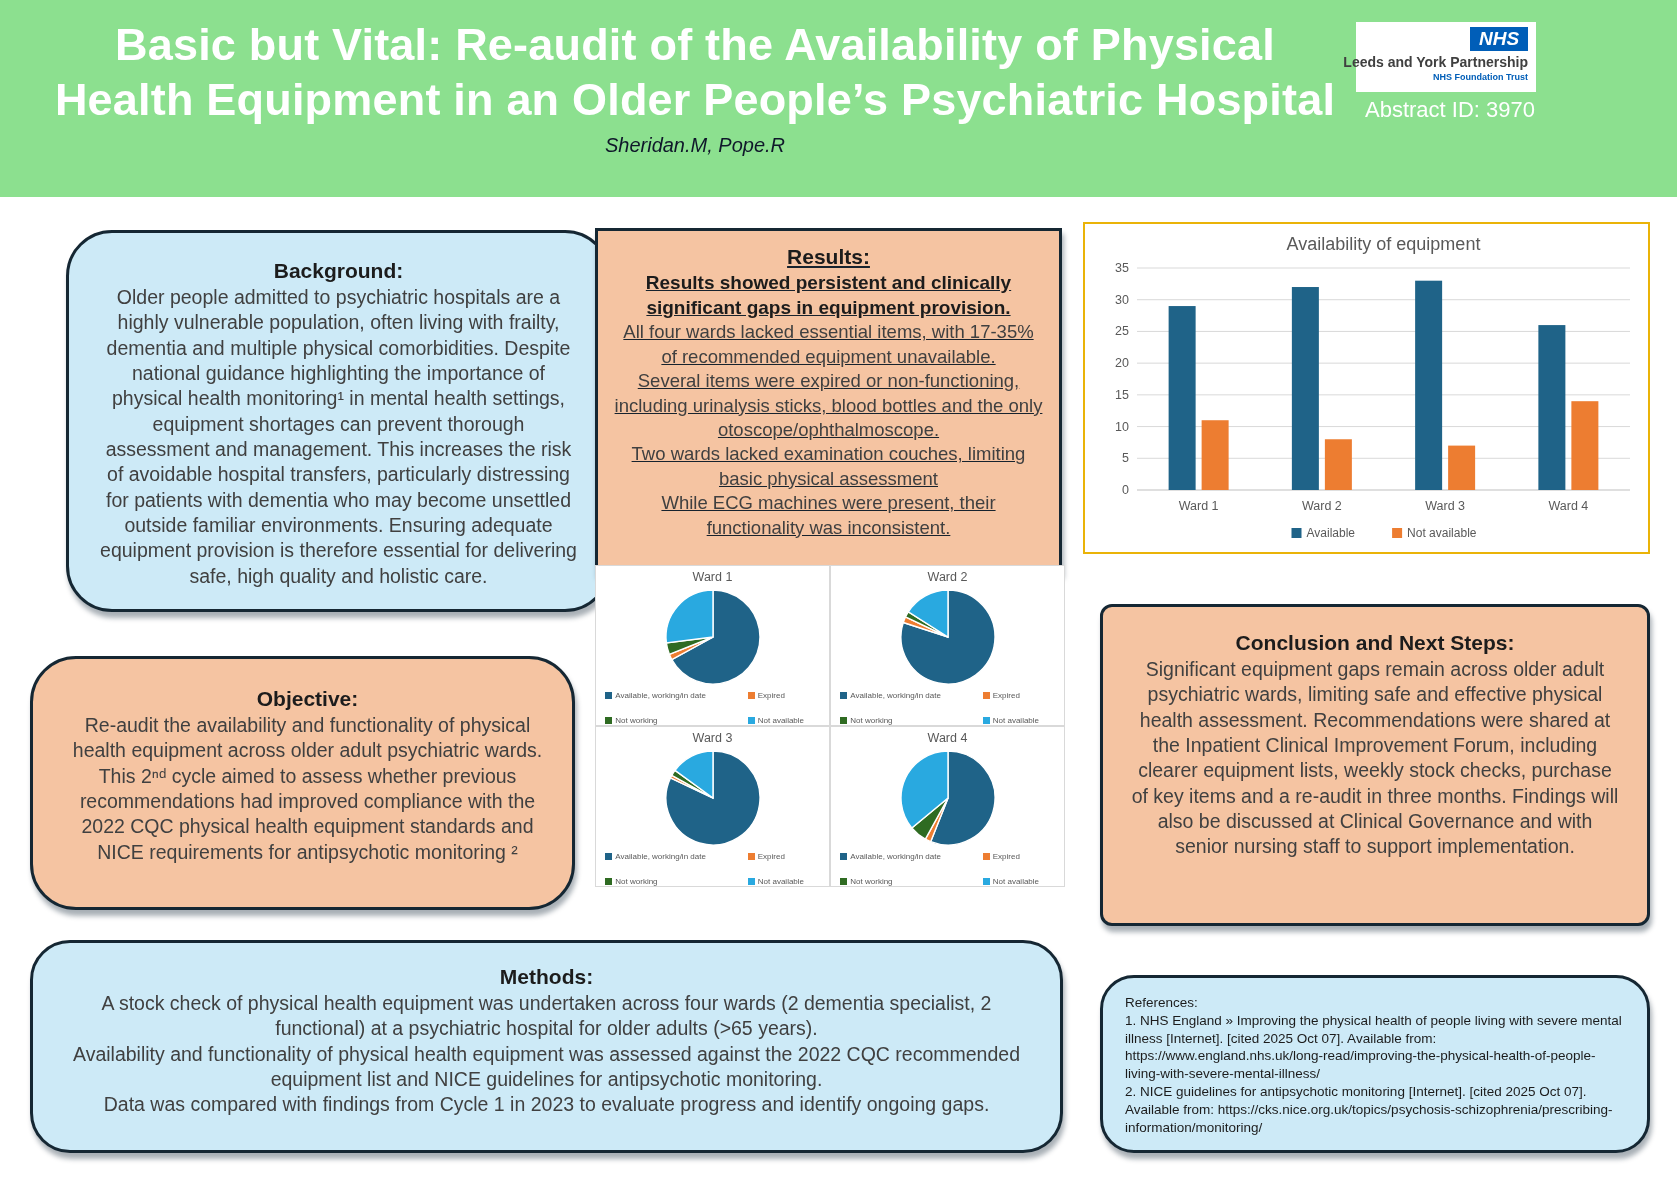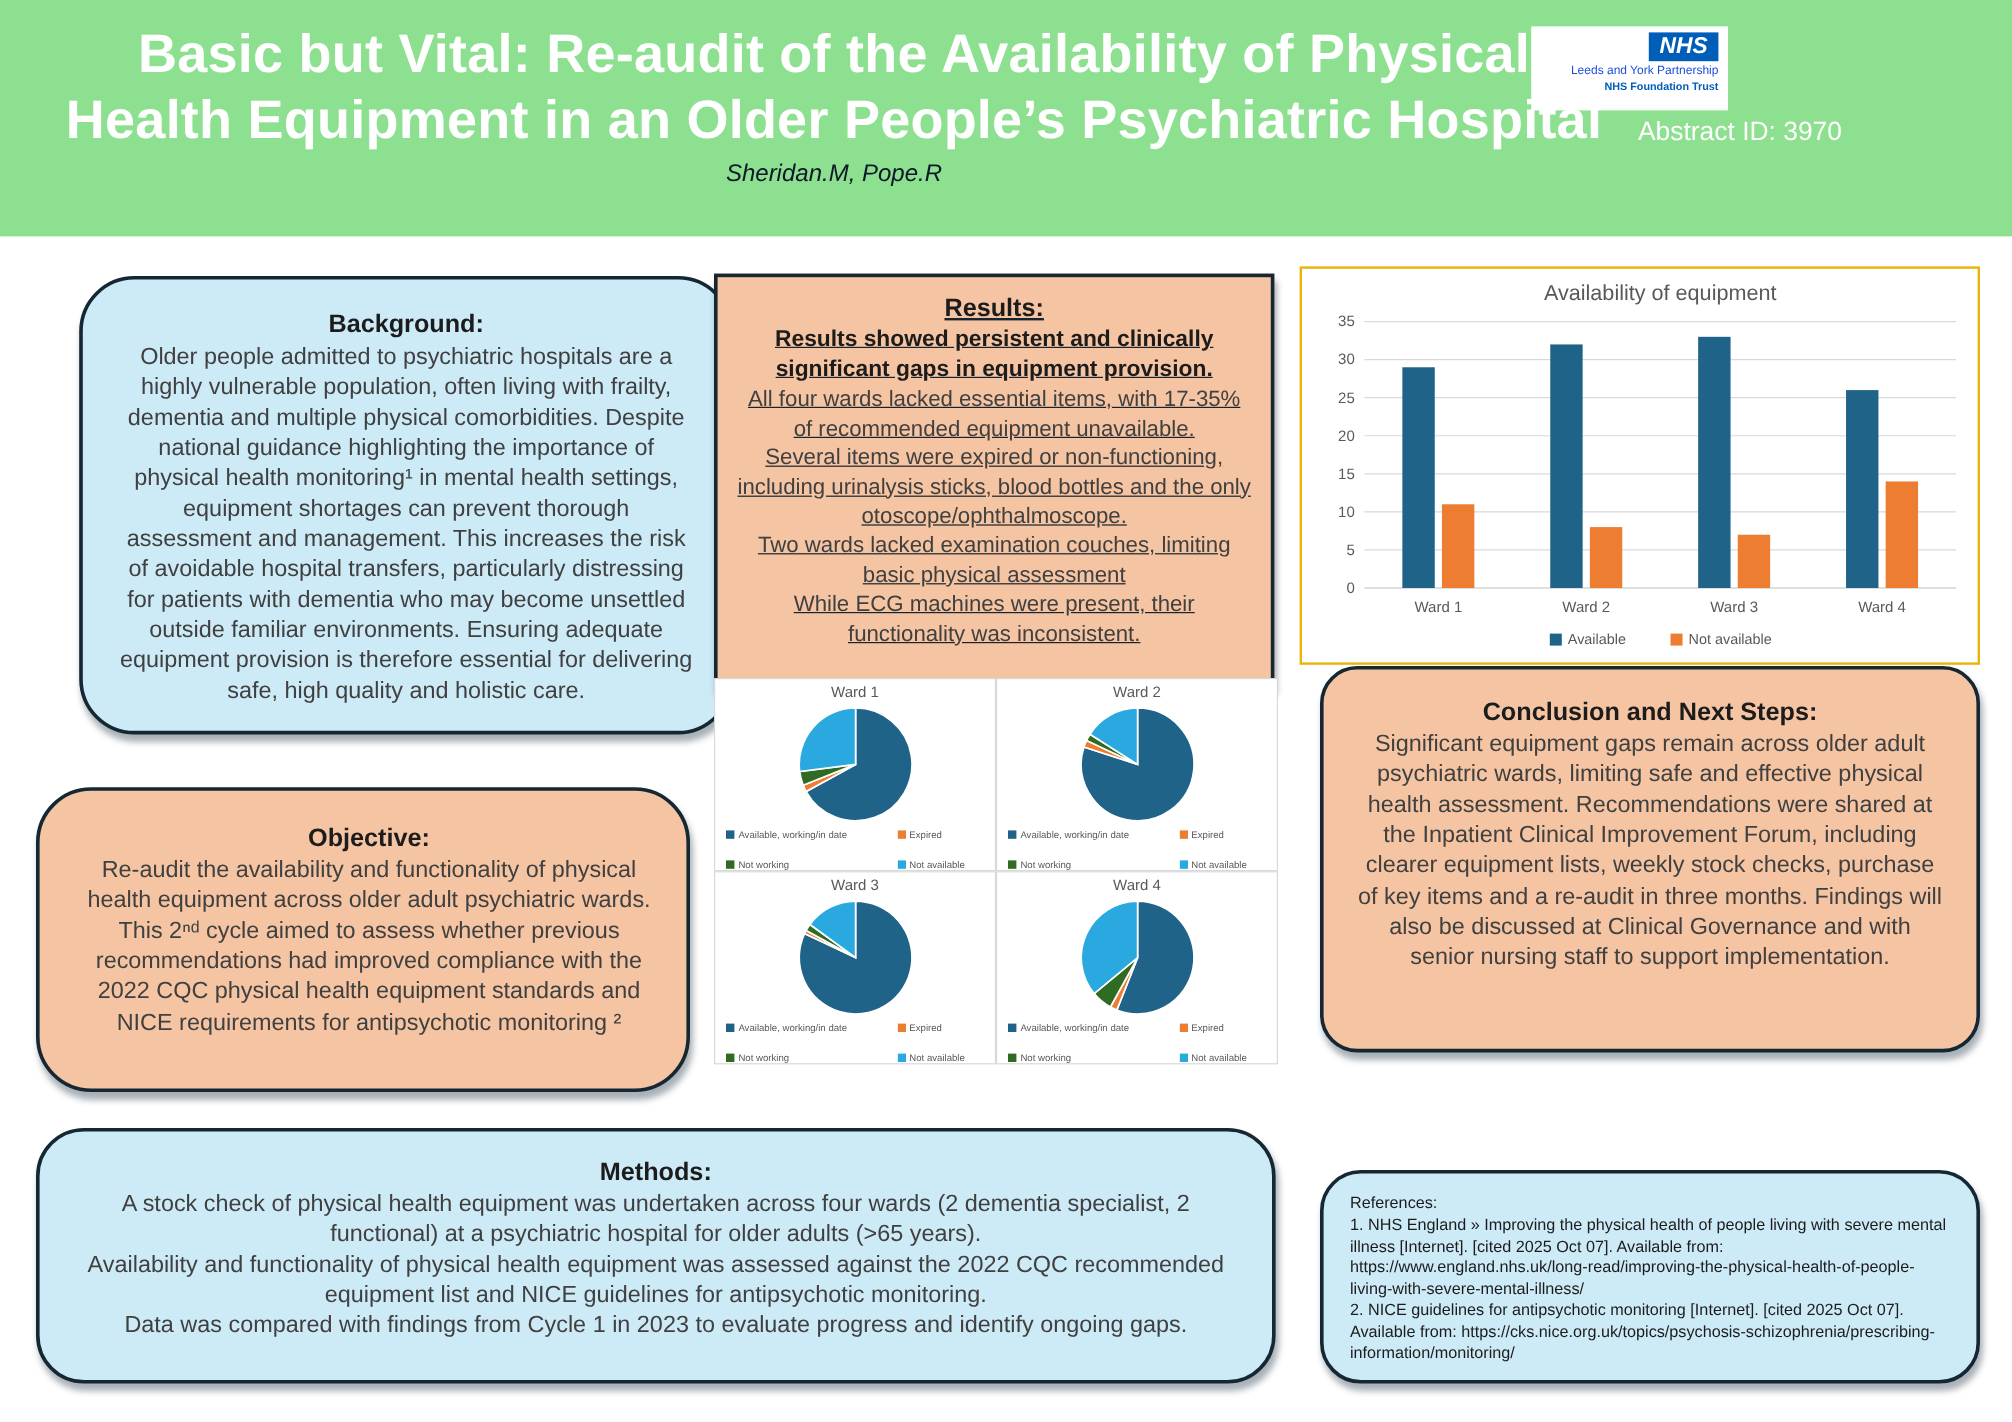--- a/index.html
+++ b/index.html
@@ -4,46 +4,46 @@
 <style>
   html,body{margin:0;padding:0;background:#ffffff;}
   body{width:1677px;height:1185px;position:relative;overflow:hidden;
        font-family:"Liberation Sans","DejaVu Sans",sans-serif;color:#17232e;}
 
   
   .header{position:absolute;left:0;top:0;width:1677px;height:197px;background:#8ce08f;}
   .title-wrap{position:absolute;left:40px;top:18px;width:1310px;text-align:center;}
   .title{color:#ffffff;font-weight:bold;font-size:45px;line-height:1.22;letter-spacing:0.2px;}
   .authors{color:#0f172a;font-style:italic;font-size:20px;margin-top:6px;}
-  .logo-box{position:absolute;left:1276px;top:22px;width:164px;height:70px;background:#ffffff;
+  .logo-box{position:absolute;left:1356px;top:22px;width:180px;height:70px;background:#ffffff;
             box-sizing:border-box;padding:5px 8px 4px 8px;display:flex;flex-direction:column;align-items:flex-end;}
   .nhs-block{background:#005eb8;color:#ffffff;font-weight:bold;font-style:italic;
              font-size:19px;line-height:24px;width:58px;text-align:center;}
-  .logo-org{color:#1d4ed8;font-weight:normal;font-size:10px;margin-top:3px;white-space:nowrap;}
+  .logo-org{color:#404040;font-weight:bold;font-size:14px;margin-top:3px;white-space:nowrap;}
   .logo-sub{color:#005eb8;font-weight:bold;font-size:9px;margin-top:2px;}
   .abstract-id{position:absolute;left:1356px;top:97px;width:188px;text-align:center;
                color:#ffffff;font-size:22px;}
 
   
   .box{position:absolute;box-sizing:border-box;border:3px solid #152733;
        box-shadow:2px 6px 5px rgba(10,30,45,0.35);text-align:center;}
   .round{border-radius:46px;}
   .blue{background:#cdeaf7;}
   .salmon{background:#f5c4a2;}
   .box h2{font-size:21px;margin:0 0 2px 0;color:#1c1c1c;}
   .box .body{font-size:19.5px;line-height:1.3;color:#404040;}
   .preline{white-space:pre-line;}
 
   .bg-box{left:30px;top:230px;width:545px;height:382px;padding:26px 30px 10px 30px;margin-left:36px;}
   .obj-box{left:30px;top:656px;width:545px;height:254px;padding:28px 26px 10px 36px;}
   .methods-box{left:30px;top:940px;width:1033px;height:213px;padding:22px 30px 10px 30px;border-radius:40px;}
   .results-box{left:595px;top:228px;width:467px;height:345px;padding:14px 16px 8px 16px;border-width:3px;text-decoration:underline;}
   .results-box .body{font-size:18.5px;line-height:1.32;}
   .results-sub{font-weight:bold;font-size:19px;line-height:1.3;color:#1c1c1c;}
-  .concl-box{left:1100px;top:555px;width:550px;height:322px;padding:24px 28px 10px 28px;border-radius:31px;}
+  .concl-box{left:1100px;top:604px;width:550px;height:322px;padding:24px 28px 10px 28px;border-radius:12px;}
   .refs-box{left:1100px;top:975px;width:550px;height:178px;padding:16px 22px 10px 22px;border-radius:34px;
             text-align:left;}
   .refs-box .body{font-size:13.5px;line-height:1.32;color:#1c1c1c;}
 
   
   .bar-panel{position:absolute;left:1083px;top:222px;width:567px;height:332px;background:#ffffff;
              box-sizing:border-box;border:2px solid #eab308;}
 
   
   .pie-grid{position:absolute;left:595px;top:565px;width:470px;height:312px;background:#ffffff;

